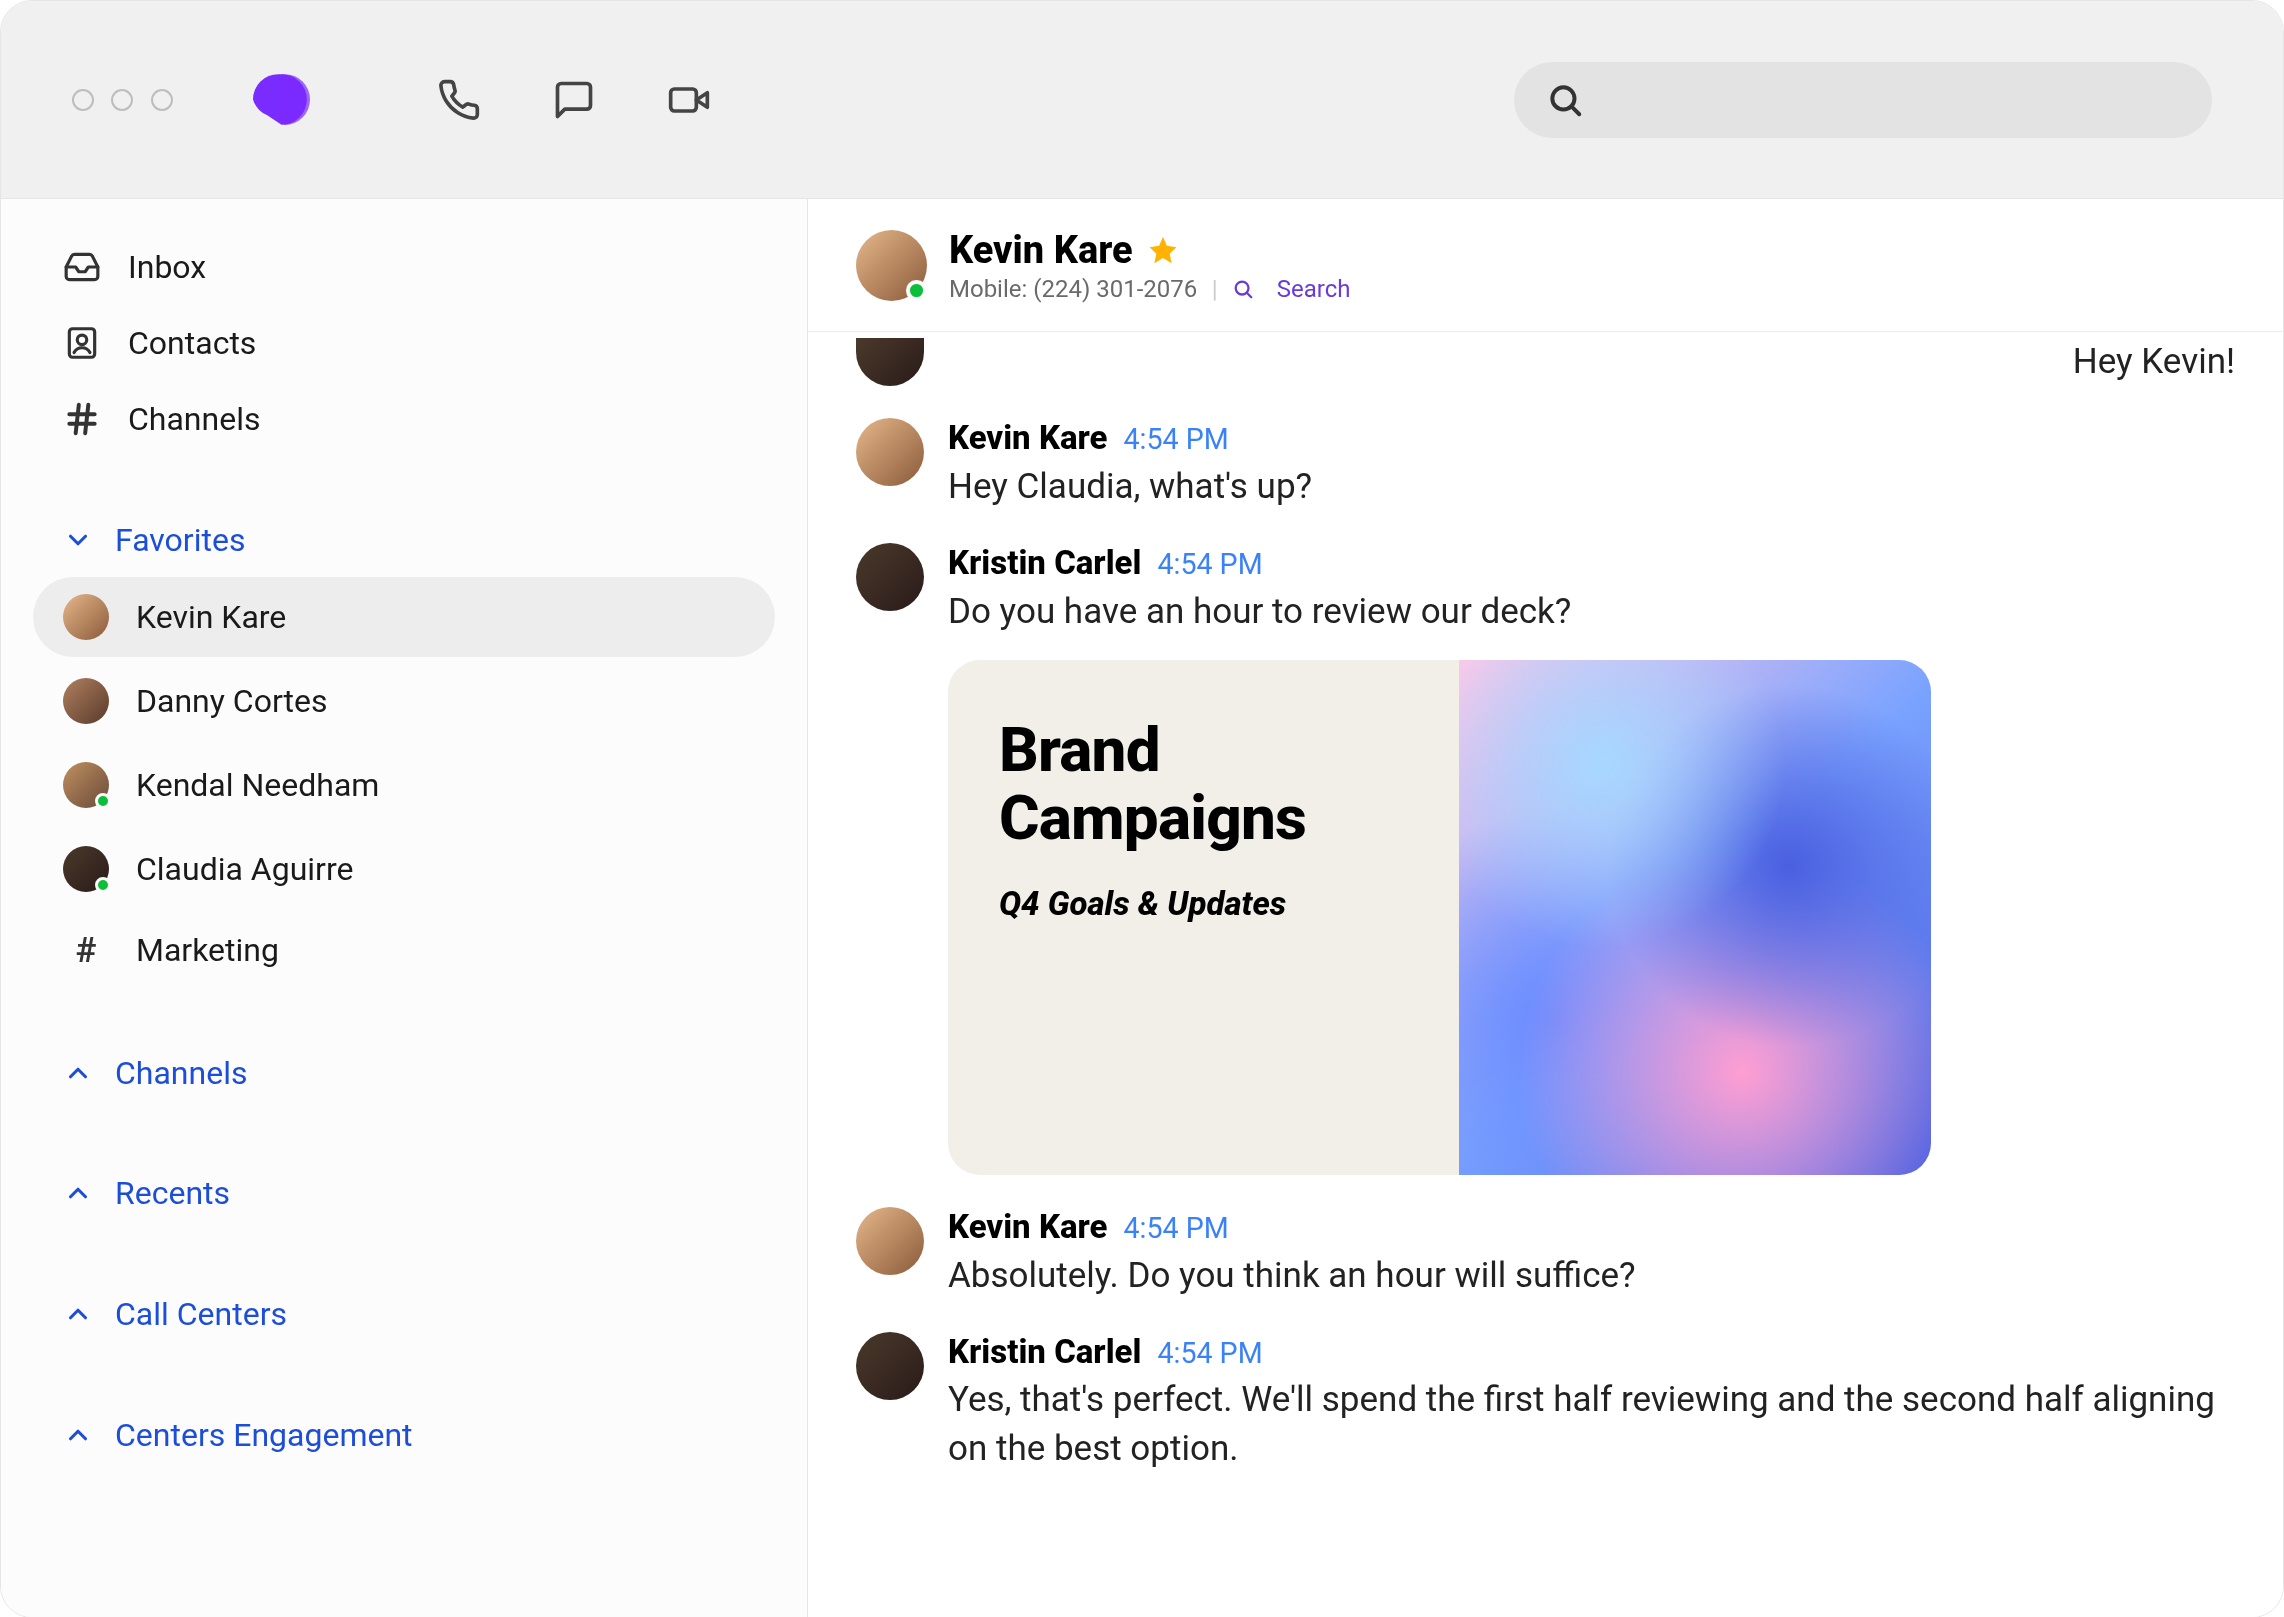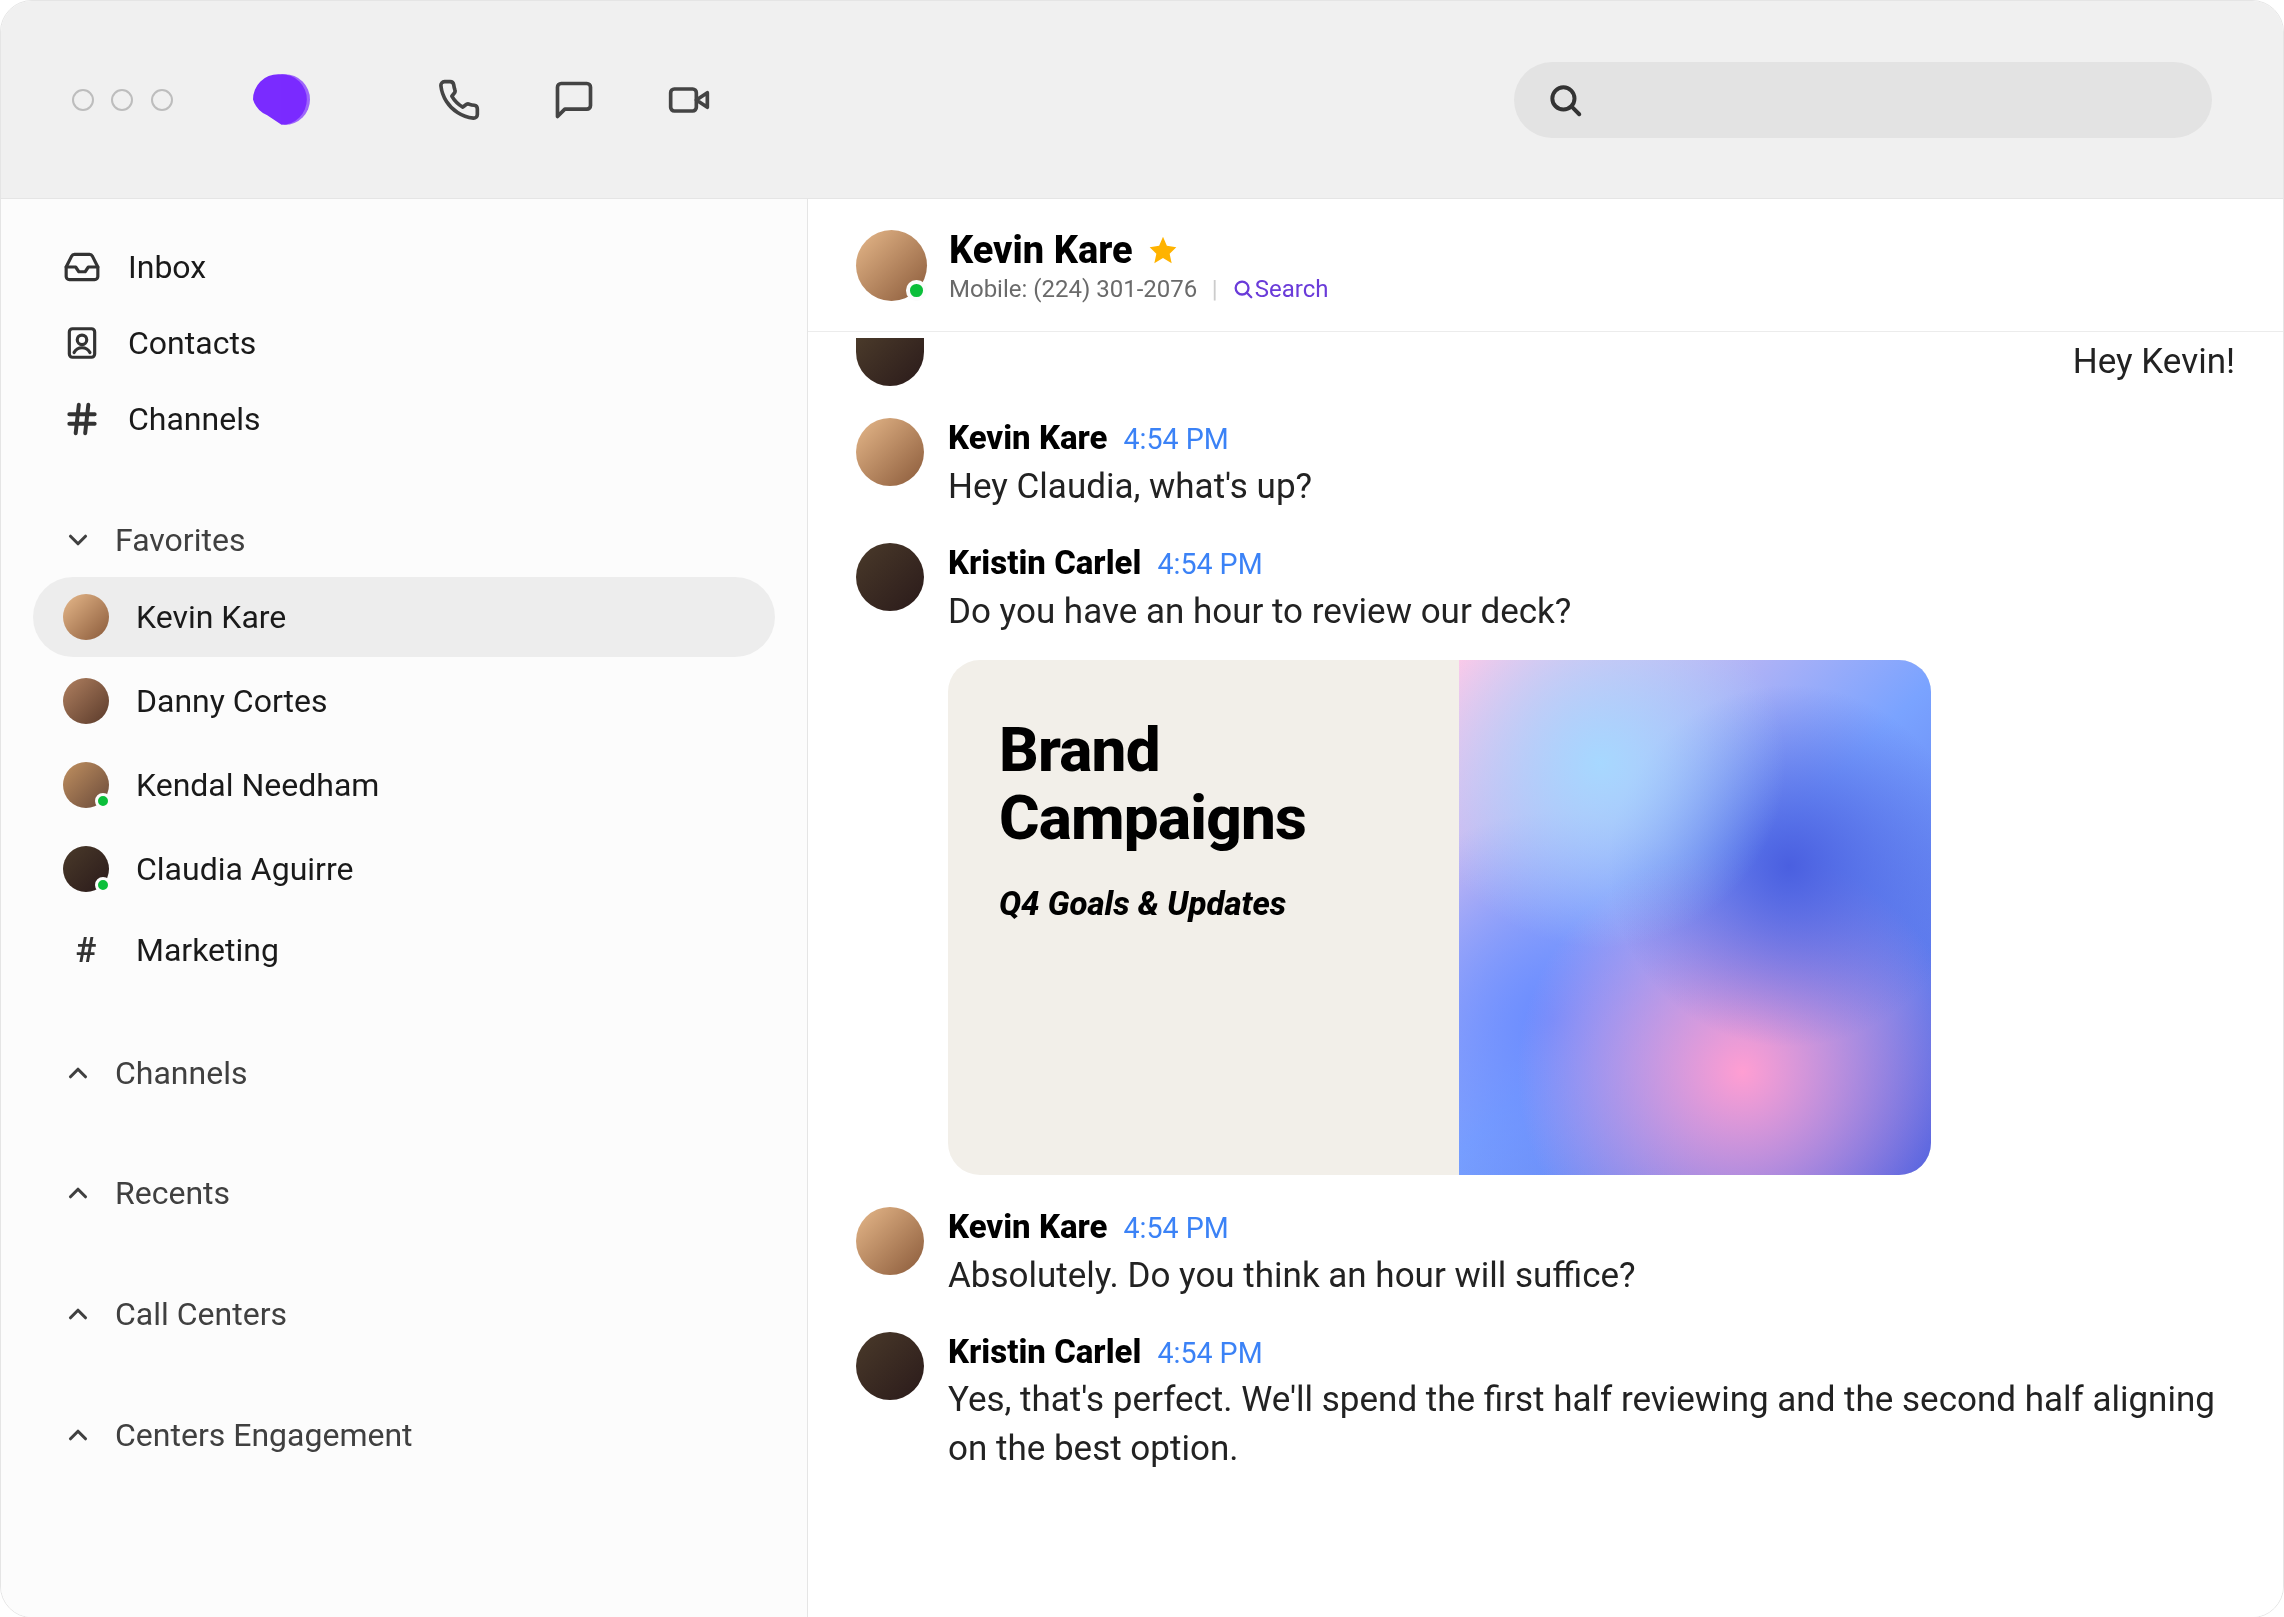--- a/index.html
+++ b/index.html
@@ -107,21 +107,21 @@
       align-items: center;
       justify-content: center;
       color: #333;
     }
     .nav-icon svg { width: 100%; height: 100%; }
     .section-header {
       display: flex;
       align-items: center;
       gap: 22px;
       padding: 17.4px 30px;
-      color: #404040;
+      color: #1d4ed8;
       font-size: 32px;
       cursor: pointer;
       margin-top: 48px;
     }
     .section-header .chev {
       width: 30px;
       height: 30px;
       transition: transform .15s;
     }
     .section-header.collapsed .chev { transform: rotate(0deg); }
@@ -193,21 +193,21 @@
       gap: 14.3px;
       font-size: 24px;
       color: #6a6a6a;
       margin-top: 3.2px;
     }
     .conv-sub .sep { color: #ccc; }
     .conv-sub .search-link {
       color: #6a3bd9;
       display: flex;
       align-items: center;
-      gap: 1px;
+      gap: 23px;
       cursor: pointer;
     }
     .messages {
       flex: 1;
       overflow-y: auto;
       padding: 0 48px 48px;
     }
     .msg {
       display: flex;
       gap: 24px;

